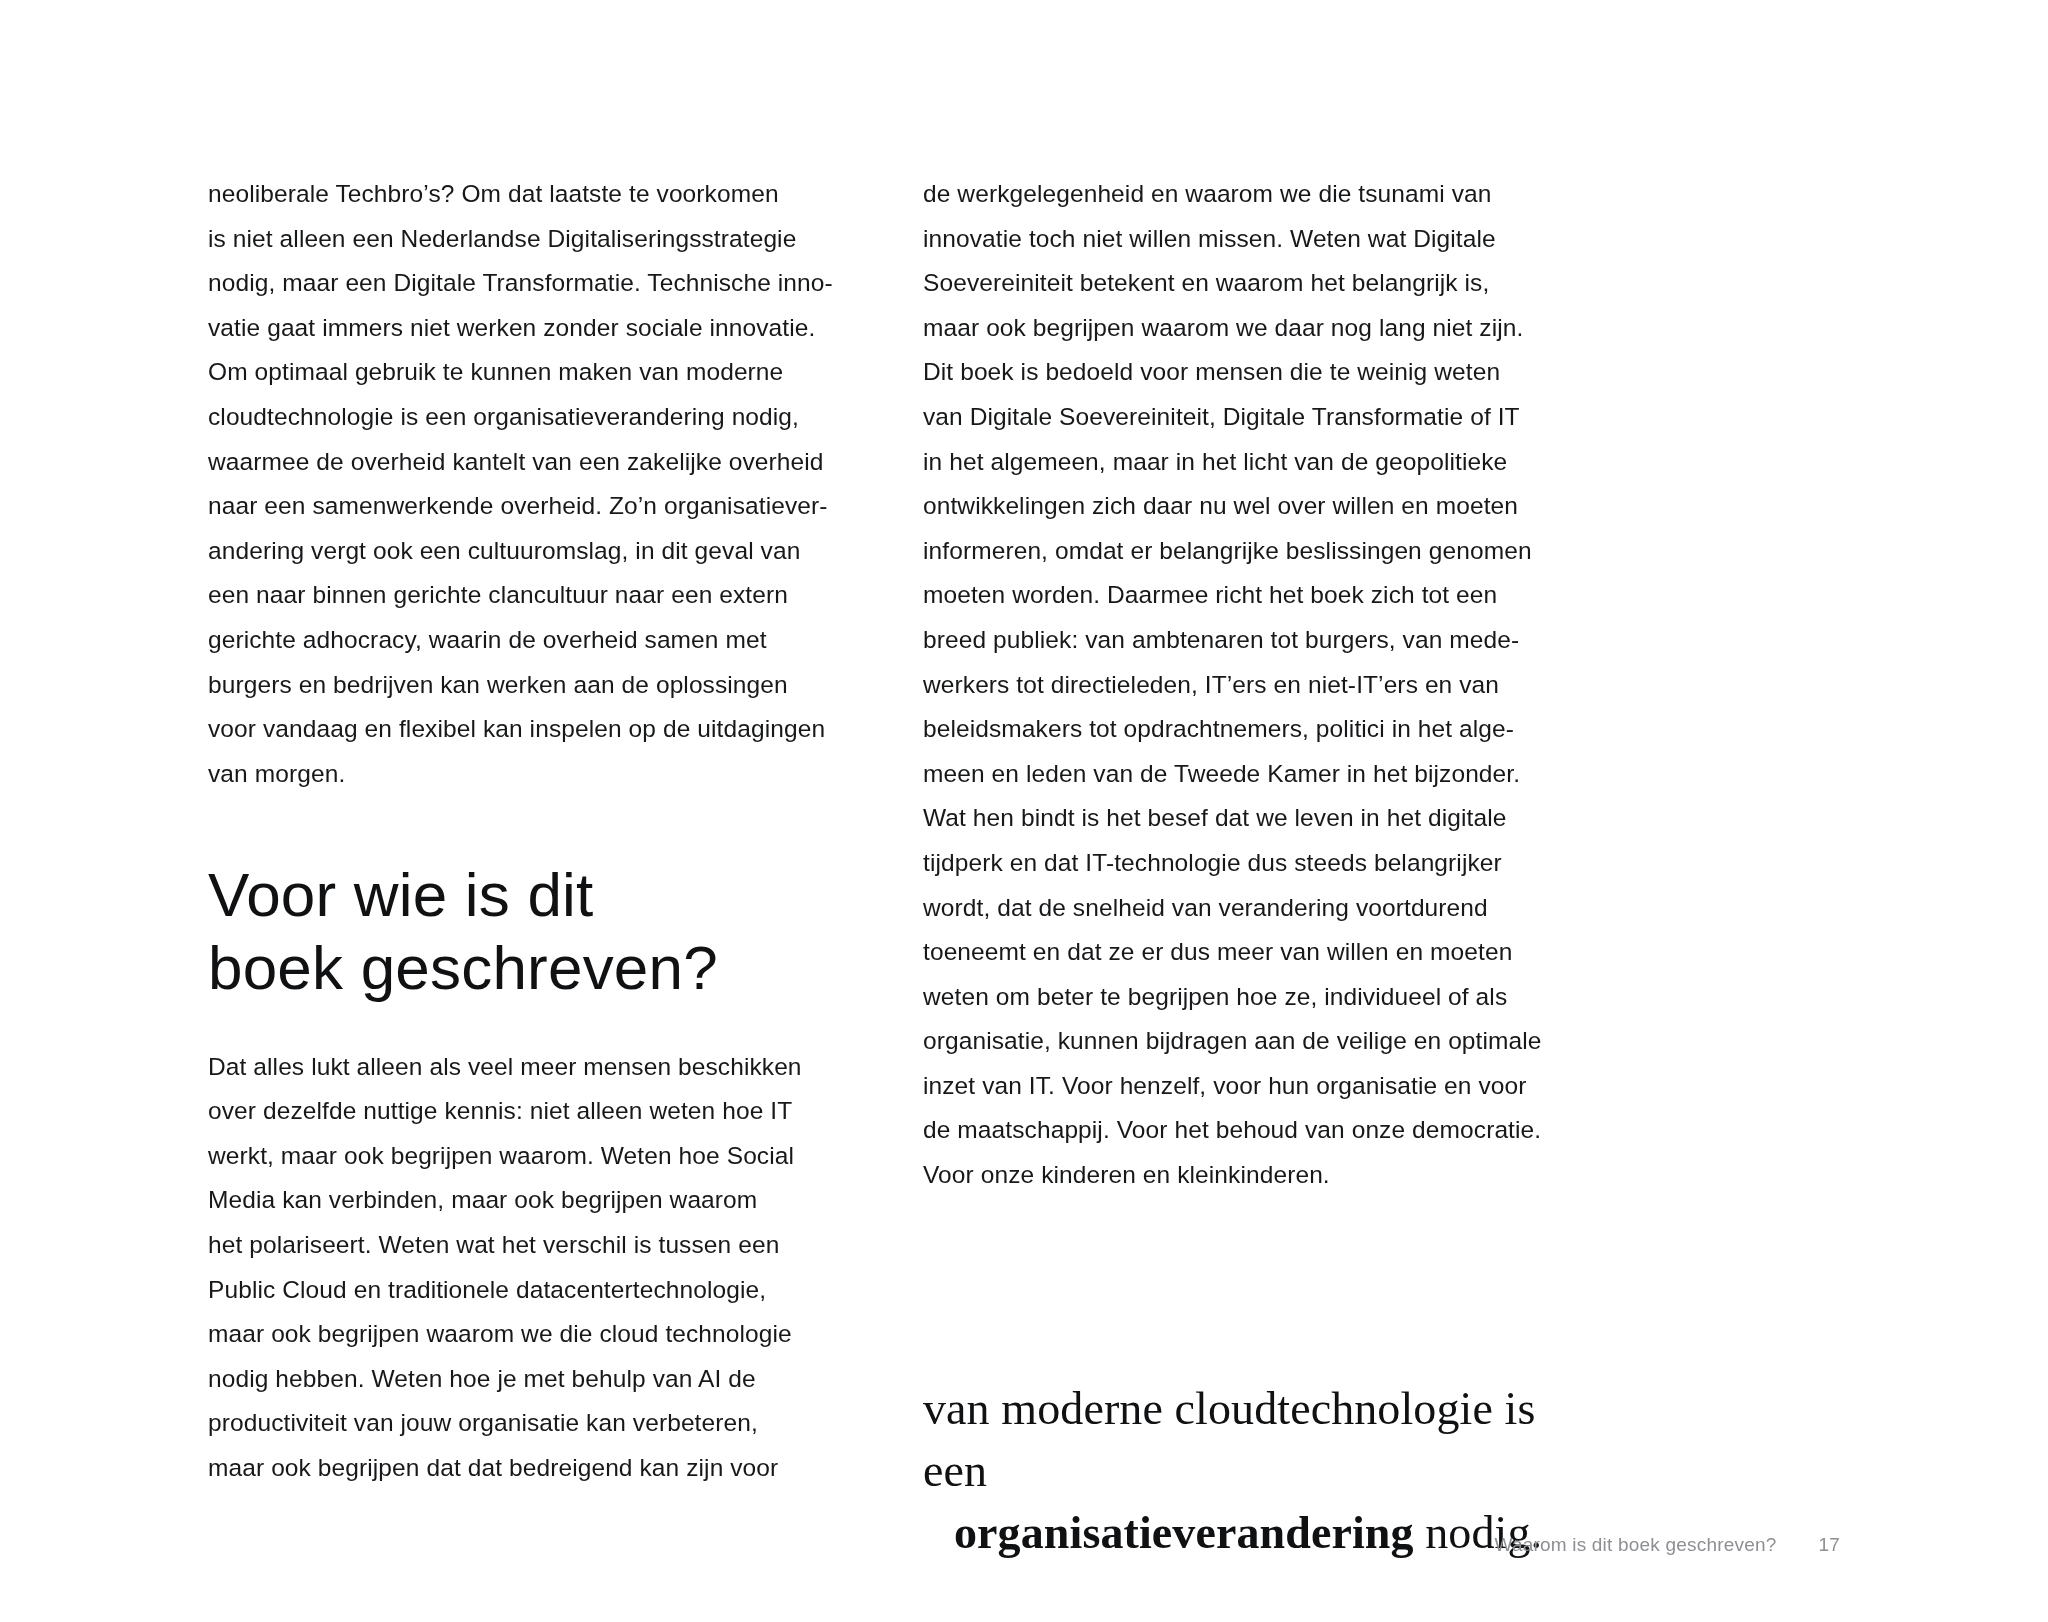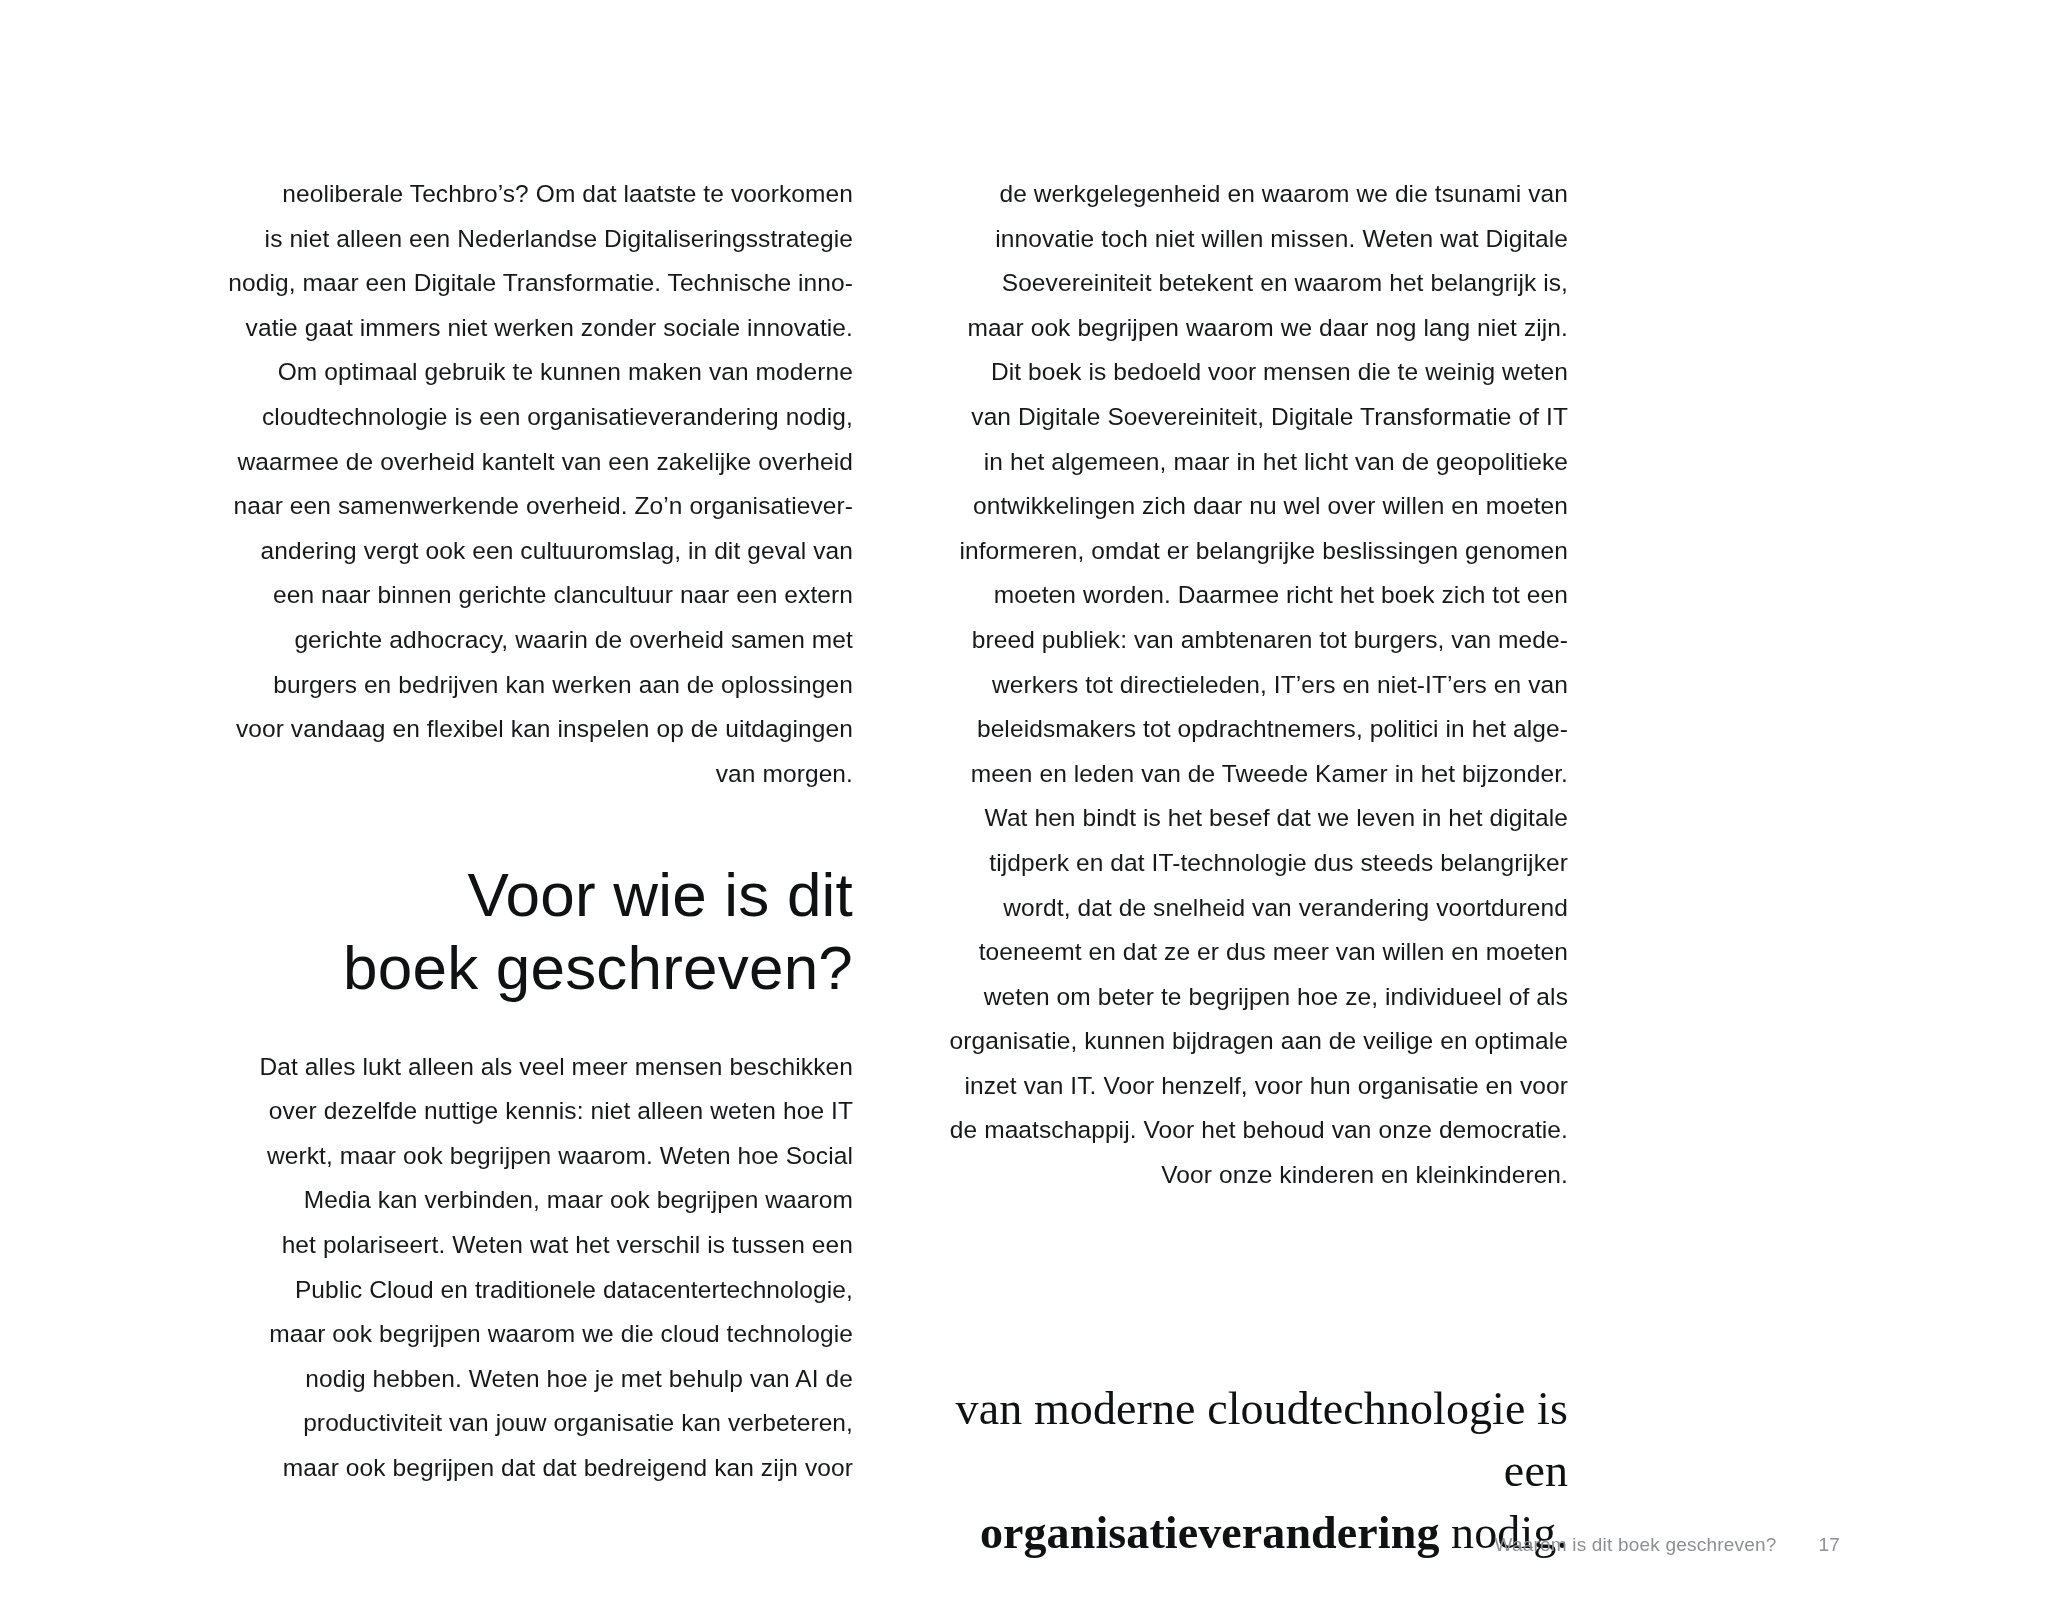--- a/index.html
+++ b/index.html
@@ -8,21 +8,20 @@
     padding: 0;
     background: #ffffff;
   }
   .page {
     position: relative;
     width: 2048px;
     height: 1622px;
     background: #ffffff;
     overflow: hidden;
     font-family: "Liberation Sans", sans-serif;
-    text-align: right;
     -webkit-font-smoothing: antialiased;
   }
 
   
   .columns {
     position: absolute;
     left: 208px;
     top: 172px;
     width: 1360px;
     display: flex;

